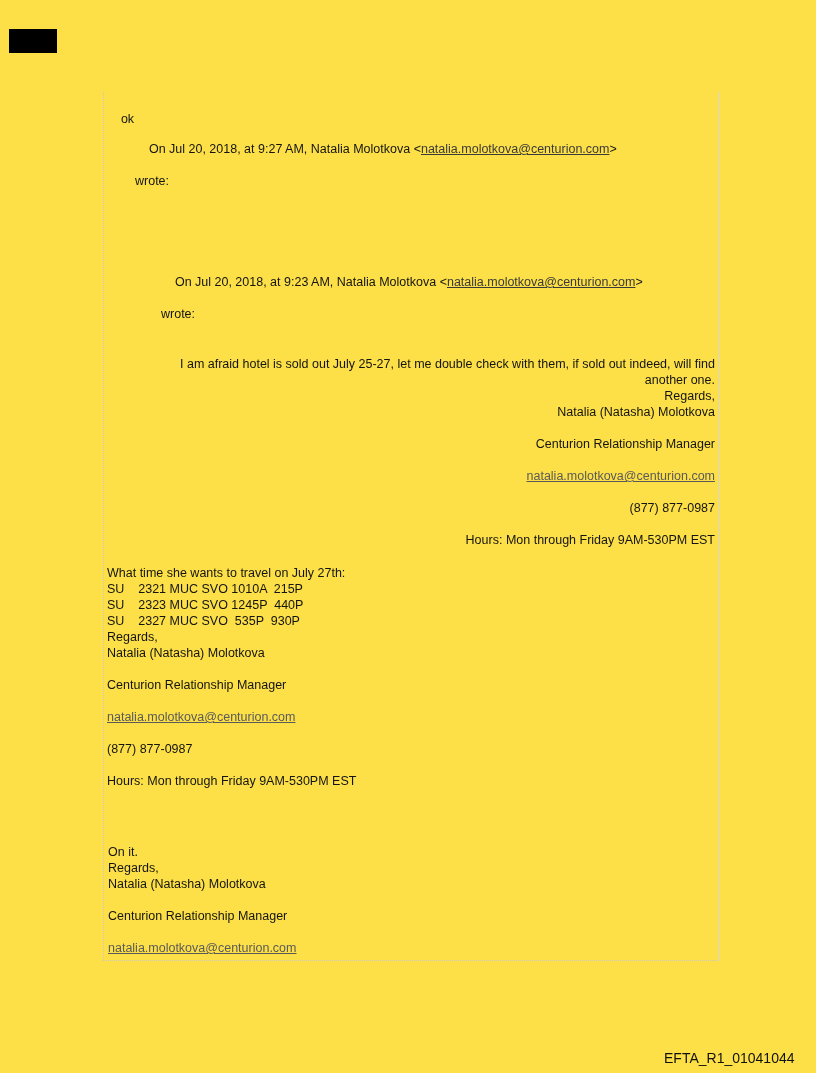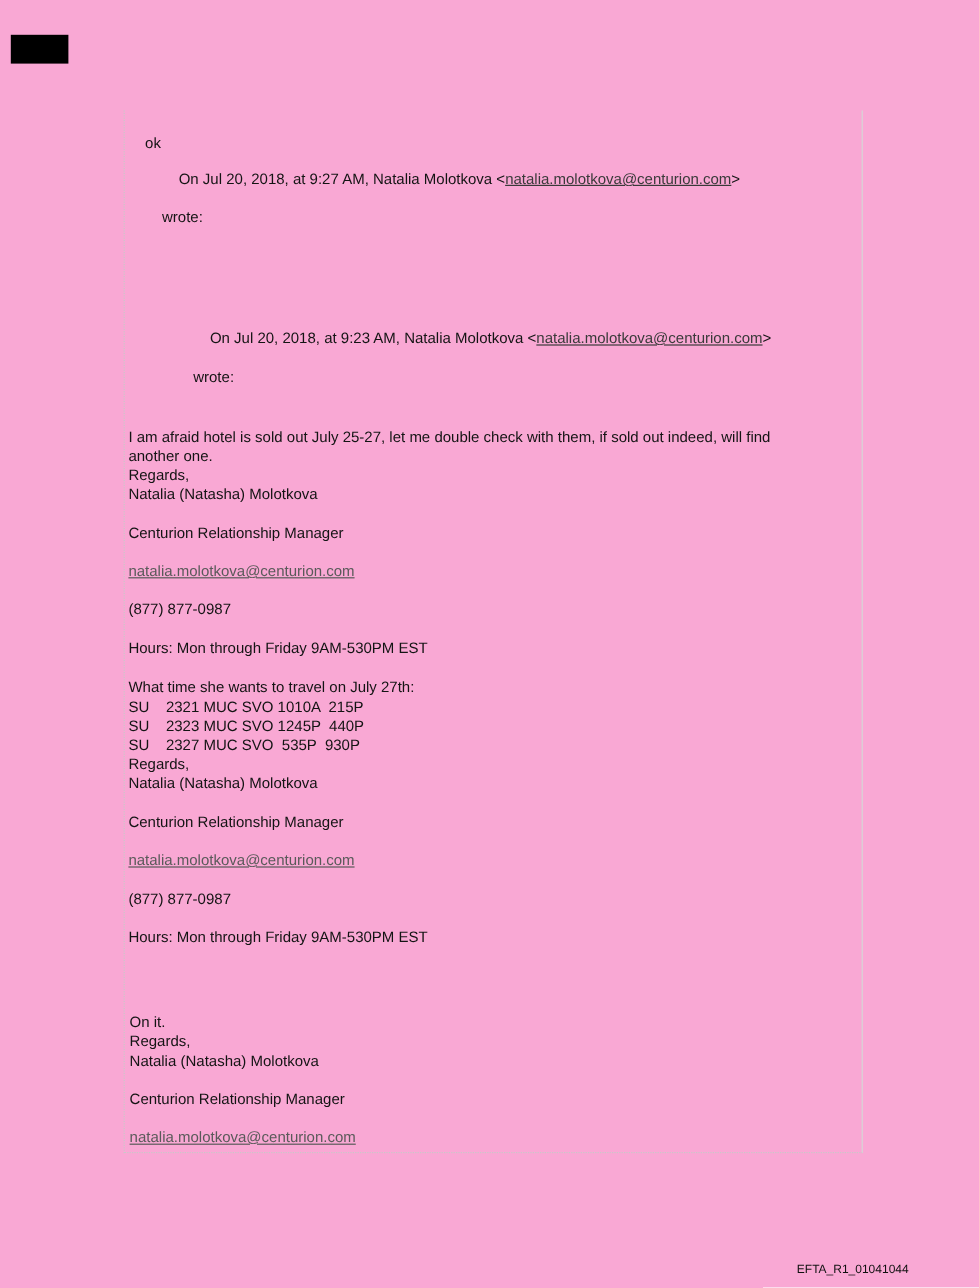--- a/index.html
+++ b/index.html
@@ -4,21 +4,21 @@
 <style>
   html, body {
     margin: 0;
     padding: 0;
     background: #ffffff;
   }
   .page {
     position: relative;
     width: 816px;
     height: 1073px;
-    background: #f9a8d4;
+    background: #fde047;
     font-family: "Liberation Sans", sans-serif;
     font-size: 12.5px;
     line-height: 16px;
     color: #141414;
     overflow: hidden;
   }
   .redaction {
     position: absolute;
     left: 9px;
     top: 29px;
@@ -38,38 +38,38 @@
     box-sizing: border-box;
   }
   .tblock {
     position: absolute;
     white-space: pre-wrap;
   }
   .b-ok        { left: 107px; top: 95px;  }
   .b-quote1    { left: 135px; top: 125px; width: 560px; }
   .b-reply2    { left: 107px; top: 227px; }
   .b-quote2    { left: 161px; top: 258px; width: 560px; }
-  .b-msg-hotel { left: 107px; top: 356px; width: 608px; }
+  .b-msg-hotel { left: 107px; top: 356px; width: 608px; text-align: right; }
   .b-msg-flts  { left: 107px; top: 565px; width: 608px; }
   .b-msg-onit  { left: 108px; top: 844px; width: 608px; }
   a.email-link {
     color: #5a5a5a;
     text-decoration: underline;
     cursor: pointer;
   }
   a.email-link-dark {
     color: #3a3a3a;
     text-decoration: underline;
     cursor: pointer;
   }
   .bates {
     position: absolute;
     left: 664px;
     top: 1051px;
-    font-size: 10px;
+    font-size: 14px;
     line-height: 15px;
     color: #111111;
     white-space: nowrap;
   }
 </style>
 </head>
 <body>
 
 <div class="page">
 

